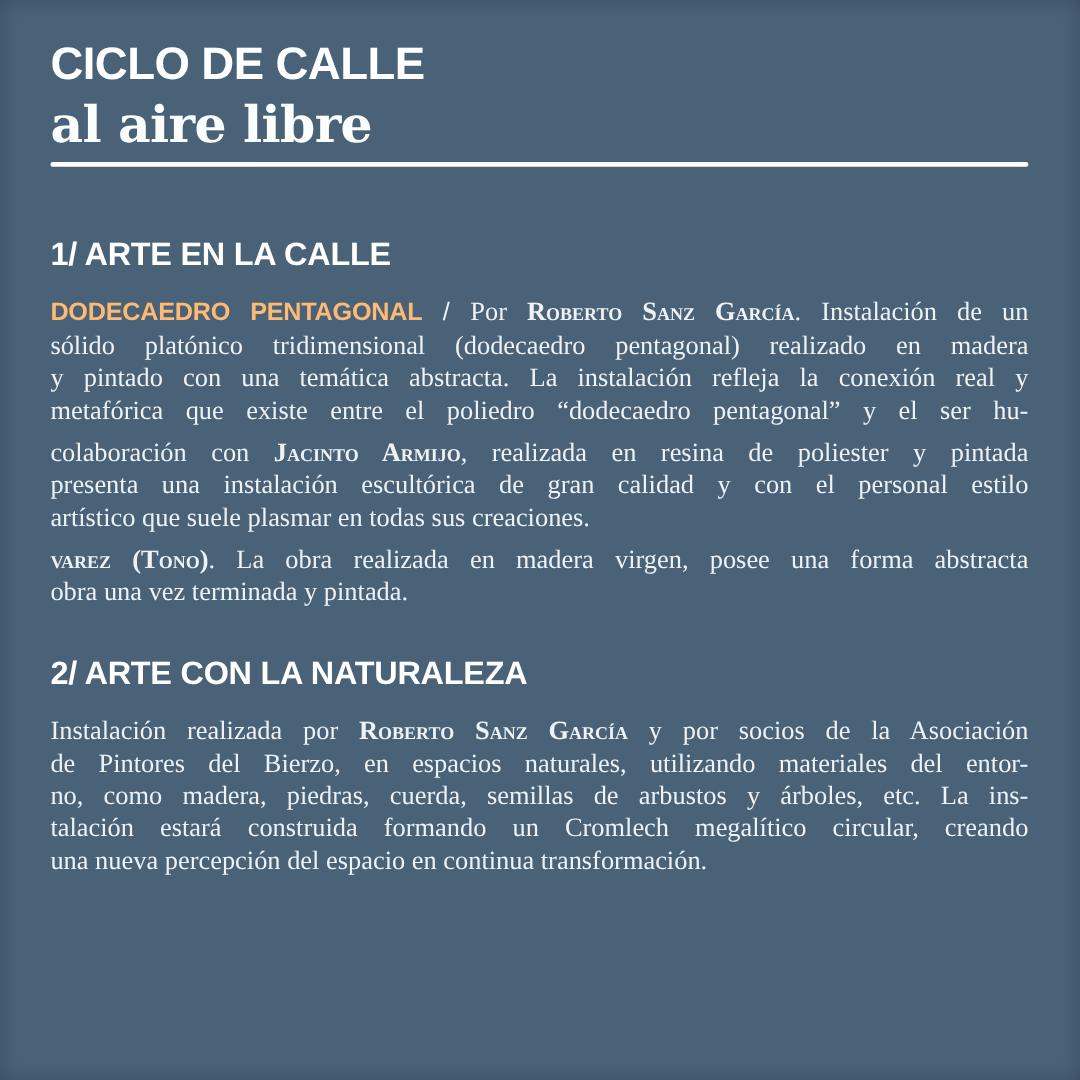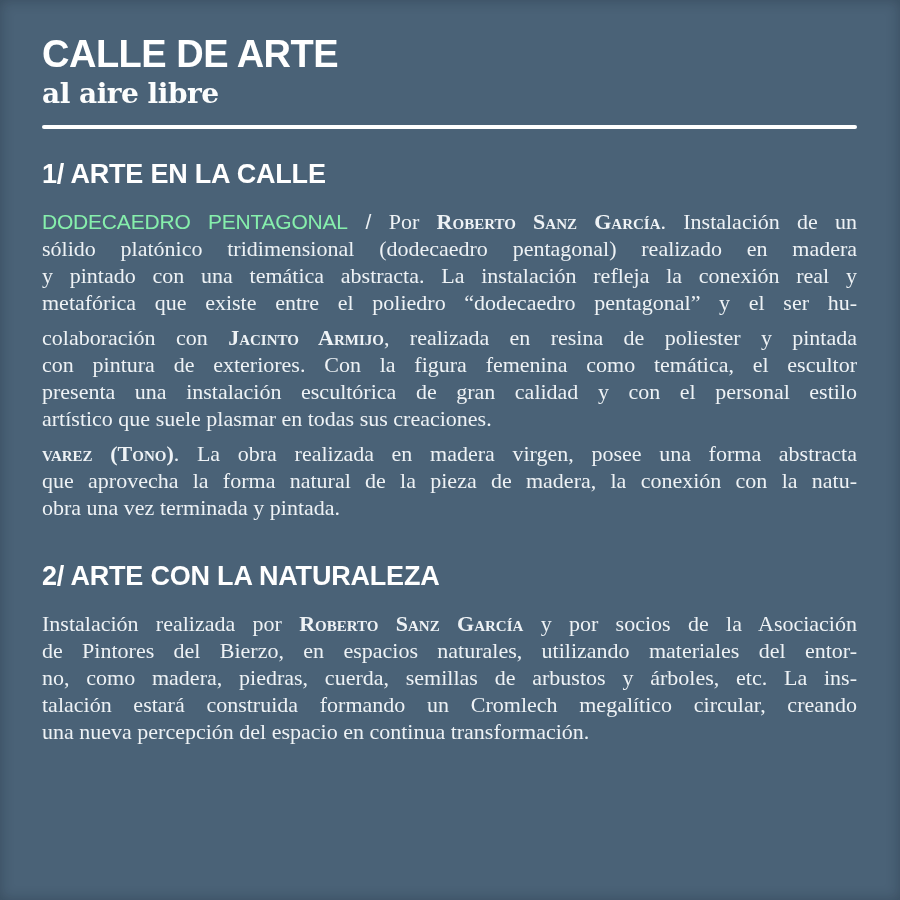--- a/index.html
+++ b/index.html
@@ -16,96 +16,94 @@
     font-family: "Liberation Sans", sans-serif;
     font-weight: 700;
     font-size: 38px;
     line-height: 40px;
     letter-spacing: -0.5px;
     color: #ffffff;
   }
   .subtitle {
     font-family: "DejaVu Serif", serif;
     font-weight: 700;
-    font-size: 28px;
+    font-size: 42px;
     line-height: 37px;
     letter-spacing: -0.5px;
-    margin-top: 1px;
+    margin-top: 11px;
     color: #fcfdfd;
   }
   .rule {
     margin-top: 13px;
     height: 4px;
     width: 815px;
     background: #ffffff;
     border-radius: 2px;
   }
   .section-heading {
     font-family: "Liberation Sans", sans-serif;
     font-weight: 700;
     font-size: 27px;
     line-height: 30px;
     letter-spacing: -0.2px;
     color: #ffffff;
-    margin: 30px 0 19px 0;
+    margin: 58px 0 19px 0;
   }
   .section + .section .section-heading { margin-top: 40px; }
   .paragraph { margin: 0 0 8px 0; }
   .line {
     font-size: 22px;
     line-height: 27px;
     color: #eef2f5;
     text-align: justify;
     text-align-last: justify;
   }
   .line.last { text-align-last: left; }
   .seg-lead {
     font-family: "Liberation Sans", sans-serif;
-    font-weight: 400;
+    font-weight: 700;
     font-size: 21px;
     letter-spacing: -0.2px;
-    color: #86efac;
+    color: #fdba74;
   }
   .seg-slash {
     font-family: "Liberation Sans", sans-serif;
     font-weight: 400;
     font-size: 21px;
   }
   .seg-name {
     font-variant: small-caps;
     font-weight: 700;
   }
 </style>
 </head>
 <body>
 
 <div class="page">
   <header>
-    <div class="title">CALLE DE ARTE</div>
+    <div class="title">CICLO DE CALLE</div>
     <div class="subtitle">al aire libre</div>
     <div class="rule"></div>
   </header>
   <main id="sections">
       <section class="section">
         <h2 class="section-heading">1/ ARTE EN LA CALLE</h2>
         <div class="paragraph">
           <div class="line"><span class="seg-lead">DODECAEDRO PENTAGONAL</span><span class="seg-slash"> / </span><span class="seg-n">Por </span><span class="seg-name">Roberto Sanz García</span><span class="seg-n">. Instalación de un</span></div>
           <div class="line"><span class="seg-n">sólido platónico tridimensional (dodecaedro pentagonal) realizado en madera</span></div>
           <div class="line"><span class="seg-n">y pintado con una temática abstracta. La instalación refleja la conexión real y</span></div>
           <div class="line"><span class="seg-n">metafórica que existe entre el poliedro “dodecaedro pentagonal” y el ser hu-</span></div>
         </div>
         <div class="paragraph">
           <div class="line"><span class="seg-n">colaboración con </span><span class="seg-name">Jacinto Armijo</span><span class="seg-n">, realizada en resina de poliester y pintada</span></div>
-          <div class="line"><span class="seg-n">con pintura de exteriores. Con la figura femenina como temática, el escultor</span></div>
           <div class="line"><span class="seg-n">presenta una instalación escultórica de gran calidad y con el personal estilo</span></div>
           <div class="line last"><span class="seg-n">artístico que suele plasmar en todas sus creaciones.</span></div>
         </div>
         <div class="paragraph">
           <div class="line"><span class="seg-name">varez (Tono)</span><span class="seg-n">. La obra realizada en madera virgen, posee una forma abstracta</span></div>
-          <div class="line"><span class="seg-n">que aprovecha la forma natural de la pieza de madera, la conexión con la natu-</span></div>
           <div class="line last"><span class="seg-n">obra una vez terminada y pintada.</span></div>
         </div>
       </section>
       <section class="section">
         <h2 class="section-heading">2/ ARTE CON LA NATURALEZA</h2>
         <div class="paragraph">
           <div class="line"><span class="seg-n">Instalación realizada por </span><span class="seg-name">Roberto Sanz García</span><span class="seg-n"> y por socios de la Asociación</span></div>
           <div class="line"><span class="seg-n">de Pintores del Bierzo, en espacios naturales, utilizando materiales del entor-</span></div>
           <div class="line"><span class="seg-n">no, como madera, piedras, cuerda, semillas de arbustos y árboles, etc. La ins-</span></div>
           <div class="line"><span class="seg-n">talación estará construida formando un Cromlech megalítico circular, creando</span></div>

